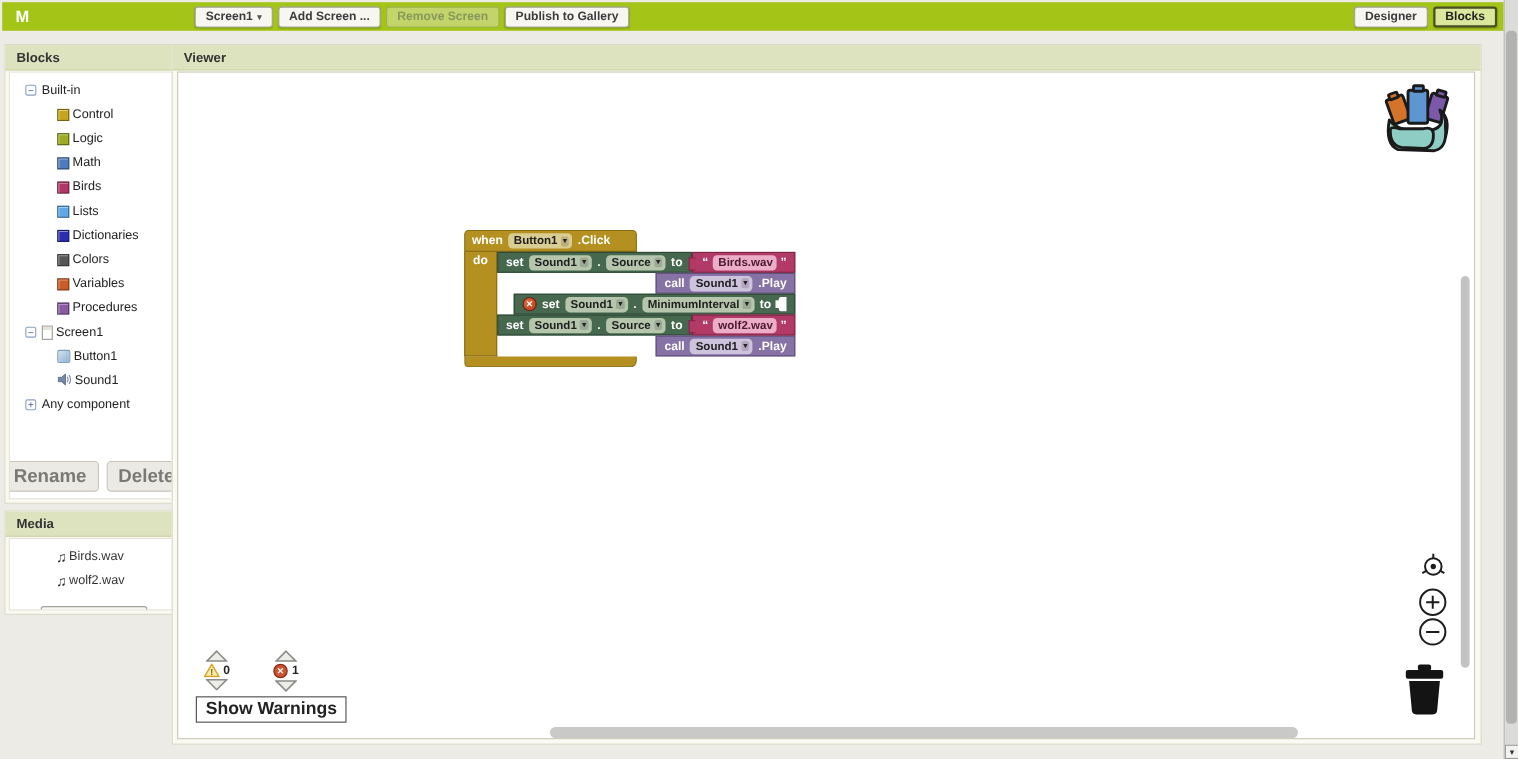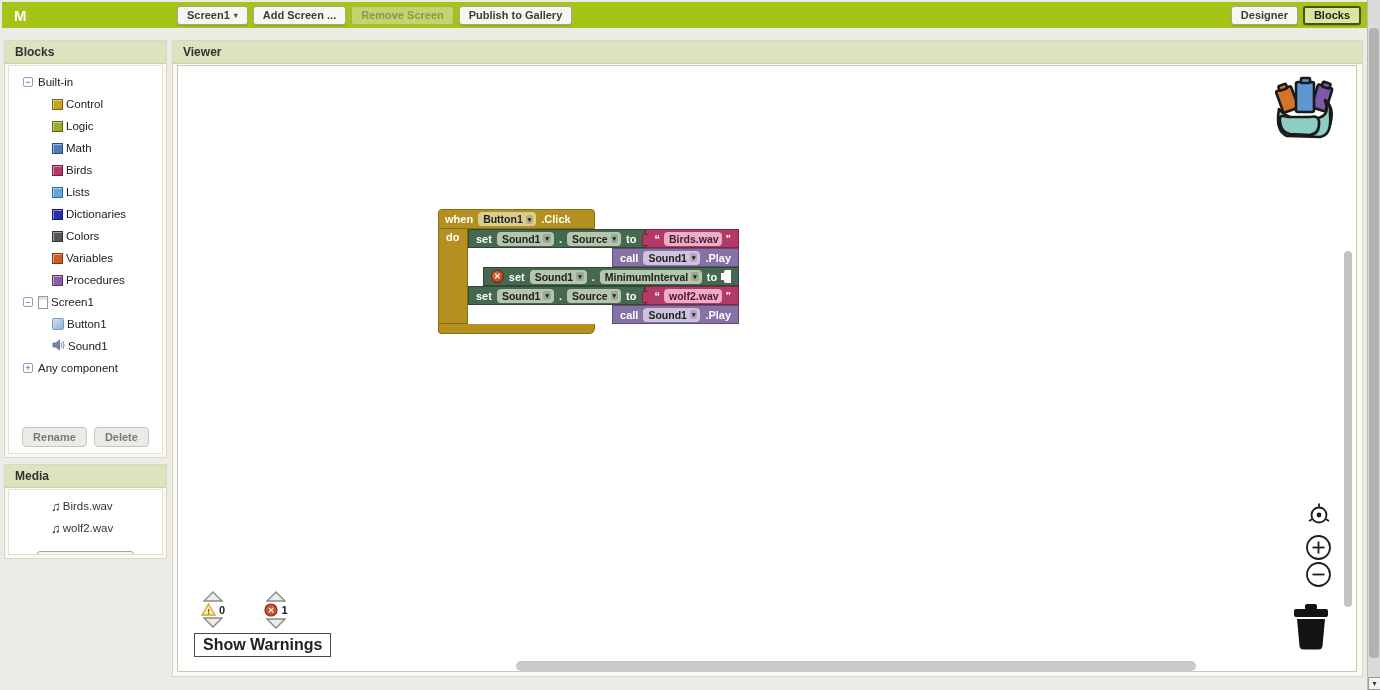--- a/index.html
+++ b/index.html
@@ -32,21 +32,21 @@
   .panel-header {
     height:23px; background:#dde3bf; border-bottom:1px solid #ccd2a8;
     font-weight:bold; font-size:12px; color:#333; line-height:23px; padding-left:10px;
   }
   .panel-body {
     position:absolute; left:3px; right:3px; top:24px; bottom:3px;
     background:#fff; border:1px solid #e4e1d4; overflow:hidden;
   }
   #blocks-panel { left:4px; top:40px; width:163px; height:418px; }
   #media-panel  { left:4px; top:464px; width:163px; height:95px; }
-  #viewer-panel { left:172px; top:40px; width:1191px; height:637px; }
+  #viewer-panel { left:156px; top:40px; width:1191px; height:637px; }
   
   .tree { padding-top:5px; }
   .trow { height:22px; display:flex; align-items:center; font-size:11.5px; color:#222; cursor:pointer; }
   .indent1 { padding-left:14px; }
   .indent2 { padding-left:43px; }
   .exp {
     width:10px; height:10px; border:1px solid #8aa0c4; background:#fdfdfd;
     color:#3a5a8c; font-size:9px; line-height:8px; text-align:center;
     margin-right:5px; flex:0 0 auto; border-radius:2px;
   }
@@ -55,21 +55,21 @@
     box-shadow:inset 1px 1px 0 rgba(255,255,255,.45);
   }
   .cicon { margin-right:3px; flex:0 0 auto; display:inline-block; }
   .screen-icon { width:10px; height:13px; background:#fff; border:1px solid #9a9a90; }
   .screen-icon i { display:block; height:3px; background:#e4e4da; }
   .button-icon { width:12px; height:12px; border:1px solid #7e9cbb; border-radius:2px;
     background:linear-gradient(135deg,#d3e2f0 0%,#8fb2d4 100%); }
   .btn-row { position:absolute; bottom:6px; width:100%; display:flex; justify-content:center; gap:7px; }
   .gray-btn {
     background:#eceae4; border:1px solid #c7c5bc; border-radius:4px;
-    color:#7a7a74; font-weight:bold; font-size:11px; padding:3px 10px; cursor:pointer;
+    color:#7a7a74; font-weight:bold; font-size:17px; padding:3px 10px; cursor:pointer;
   }
   
   .media-row { height:22px; display:flex; align-items:center; font-size:11.5px; padding-left:42px; cursor:pointer; }
   .note { font-size:13px; color:#2f2f2f; margin-right:2px; }
   .upload-btn {
     display:block; margin:12px auto 0;
     background:#f6f5f0; border:1px solid #a4a39b; border-radius:3px;
     font-weight:bold; font-size:11.5px; color:#333; padding:3px 10px; cursor:pointer;
   }
   

